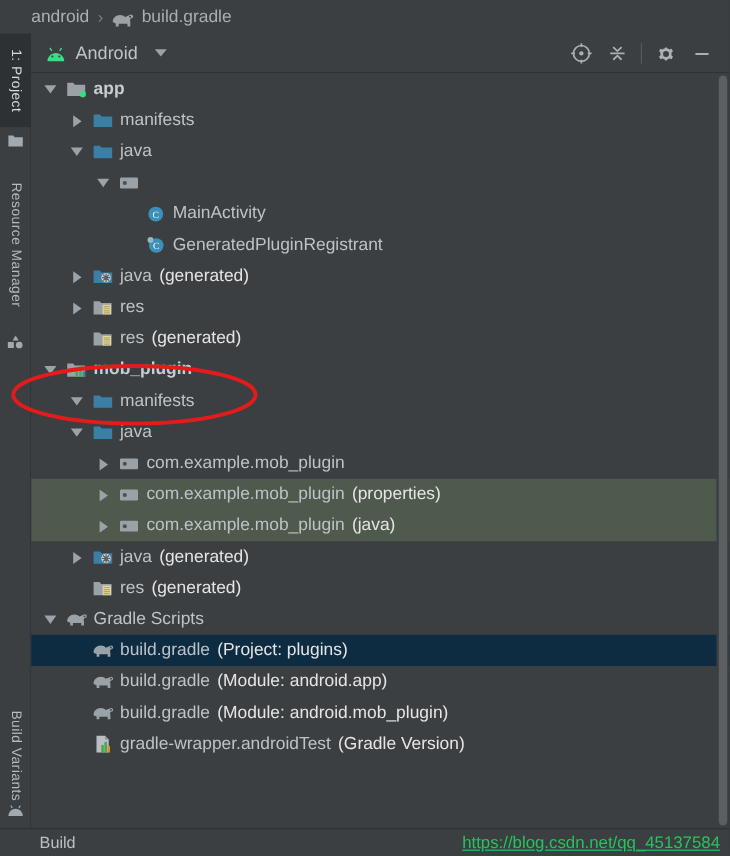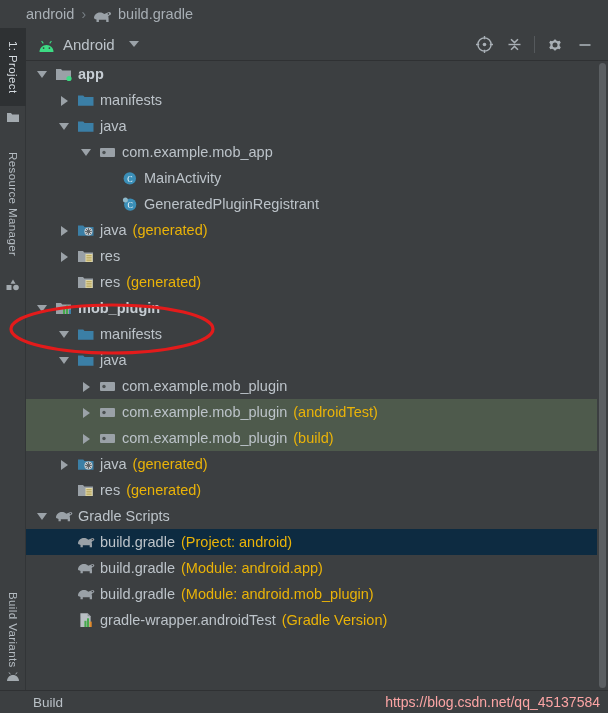--- a/index.html
+++ b/index.html
@@ -77,40 +77,40 @@
     content:""; position:absolute; left:3px; top:2px;
     border-left:7px solid #9ba2a8; border-top:5px solid transparent; border-bottom:5px solid transparent;
   }
   .arrow.d:after{
     content:""; position:absolute; left:1px; top:3px;
     border-top:7px solid #9ba2a8; border-left:5px solid transparent; border-right:5px solid transparent;
   }
   .ico{ width:18px; height:16px; flex:0 0 18px; margin-right:5px; position:relative; }
   .lbl{ color:#bcc3c9; }
   .lbl.b{ font-weight:bold; color:#c6cdd3; }
-  .sub{ color:#eab308; margin-left:6px; }
+  .sub{ color:#e5e5e5; margin-left:6px; }
 
   .scroll-track{
     position:absolute; right:0; top:33px; width:11px; height:629px; background:#3c3f41;
   }
   .scroll-thumb{
     position:absolute; right:2px; top:2px; width:7px; height:625px;
     background:#5b5f62; border-radius:4px;
   }
 
   
   .bottombar{
     position:absolute; left:0; bottom:0; width:608px; height:23px;
     background:#3c3f41; border-top:1px solid #2f3133;
     display:flex; align-items:center;
   }
   .logcat{ margin-left:33px; font-size:13.5px; color:#b9c0c6; }
   .watermark{
     position:absolute; right:8px; bottom:3px;
-    font-size:14px; color:#fca5a5; font-family:"Liberation Sans", sans-serif;
+    font-size:14px; color:#22c55e; font-family:"Liberation Sans", sans-serif;text-decoration:underline;
   }
   .rail-bottom{
     position:absolute; left:0; bottom:0; width:26px; height:23px;
     writing-mode:vertical-rl; font-size:11.5px; color:#b4bbc1;
     display:flex; align-items:flex-start; justify-content:center;
   }
 
   
   .annot{ position:absolute; left:6px; top:300px; pointer-events:none; }
 </style>
@@ -240,21 +240,20 @@
           <span class="lbl">java</span>
         </div>
         <div class="row">
           <span style="width: 54px; flex: 0 0 auto;"></span>
           <span class="arrow d"></span>
           <span style="width: 6px; flex: 0 0 6px;"></span>
           <span class="ico"><svg width="18" height="16" viewBox="0 0 18 16">
               <rect x="1" y="4" width="15" height="9" rx="1" fill="#9aa1a7"></rect>
               <circle cx="5" cy="8.5" r="1.7" fill="#4b5052"></circle>
             </svg></span>
-          <span class="lbl">com.example.mob_app</span>
         </div>
         <div class="row">
           <span style="width: 76px; flex: 0 0 auto;"></span>
           <span class="arrow"></span>
           <span style="width: 6px; flex: 0 0 6px;"></span>
           <span class="ico"><svg width="18" height="16" viewBox="0 0 18 16">
               <circle cx="8.8" cy="8.4" r="6.2" fill="#3b8fb8"></circle>
               <text x="8.8" y="11.6" font-size="8" font-family="Liberation Serif, serif" fill="#fff" text-anchor="middle">C</text>
             </svg></span>
           <span class="lbl">MainActivity</span>
@@ -348,32 +347,32 @@
         </div>
         <div class="row hl">
           <span style="width: 54px; flex: 0 0 auto;"></span>
           <span class="arrow r"></span>
           <span style="width: 6px; flex: 0 0 6px;"></span>
           <span class="ico"><svg width="18" height="16" viewBox="0 0 18 16">
               <rect x="1" y="4" width="15" height="9" rx="1" fill="#9aa1a7"></rect>
               <circle cx="5" cy="8.5" r="1.7" fill="#4b5052"></circle>
             </svg></span>
           <span class="lbl">com.example.mob_plugin</span>
-          <span class="sub">(androidTest)</span>
+          <span class="sub">(properties)</span>
         </div>
         <div class="row hl">
           <span style="width: 54px; flex: 0 0 auto;"></span>
           <span class="arrow r"></span>
           <span style="width: 6px; flex: 0 0 6px;"></span>
           <span class="ico"><svg width="18" height="16" viewBox="0 0 18 16">
               <rect x="1" y="4" width="15" height="9" rx="1" fill="#9aa1a7"></rect>
               <circle cx="5" cy="8.5" r="1.7" fill="#4b5052"></circle>
             </svg></span>
           <span class="lbl">com.example.mob_plugin</span>
-          <span class="sub">(build)</span>
+          <span class="sub">(java)</span>
         </div>
         <div class="row">
           <span style="width: 32px; flex: 0 0 auto;"></span>
           <span class="arrow r"></span>
           <span style="width: 6px; flex: 0 0 6px;"></span>
           <span class="ico"><svg width="18" height="16" viewBox="0 0 18 16">
               <path d="M1 3.5h5.2L7.6 5H16.5v8.8H1z" fill="#3b7fa6"></path>
               <circle cx="11.4" cy="9.4" r="4" fill="#c7ccd0"></circle>
               <path d="M11.4 5.9v7M8 9.4h6.8M8.9 6.9l5 5M13.9 6.9l-5 5" stroke="#5a6064" stroke-width="1"></path>
               <circle cx="11.4" cy="9.4" r="1.2" fill="#5a6064"></circle>
@@ -405,21 +404,21 @@
         </div>
         <div class="row sel">
           <span style="width: 32px; flex: 0 0 auto;"></span>
           <span class="arrow"></span>
           <span style="width: 6px; flex: 0 0 6px;"></span>
           <span class="ico"><svg width="18" height="16" viewBox="0 0 18 16">
               <path d="M1 9.6c0-3.1 2.5-5.6 5.9-5.6 2 0 3.3.7 4.3 1.7l4.3-1.8c1.1 0 1.8.8 1.8 1.7 0 .9-.7 1.4-1.6 1.5l-1.1 1.1c.3.7.4 1.4.4 2.2v2.9h-2.3v-2.1H5.8v2.1H3.5v-2.3C2 10.5 1 10.3 1 9.6z" fill="#9aa1a7"></path>
               <circle cx="15.4" cy="5.6" r=".75" fill="#3c3f41"></circle>
             </svg></span>
           <span class="lbl">build.gradle</span>
-          <span class="sub">(Project: android)</span>
+          <span class="sub">(Project: plugins)</span>
         </div>
         <div class="row">
           <span style="width: 32px; flex: 0 0 auto;"></span>
           <span class="arrow"></span>
           <span style="width: 6px; flex: 0 0 6px;"></span>
           <span class="ico"><svg width="18" height="16" viewBox="0 0 18 16">
               <path d="M1 9.6c0-3.1 2.5-5.6 5.9-5.6 2 0 3.3.7 4.3 1.7l4.3-1.8c1.1 0 1.8.8 1.8 1.7 0 .9-.7 1.4-1.6 1.5l-1.1 1.1c.3.7.4 1.4.4 2.2v2.9h-2.3v-2.1H5.8v2.1H3.5v-2.3C2 10.5 1 10.3 1 9.6z" fill="#9aa1a7"></path>
               <circle cx="15.4" cy="5.6" r=".75" fill="#3c3f41"></circle>
             </svg></span>
           <span class="lbl">build.gradle</span>

